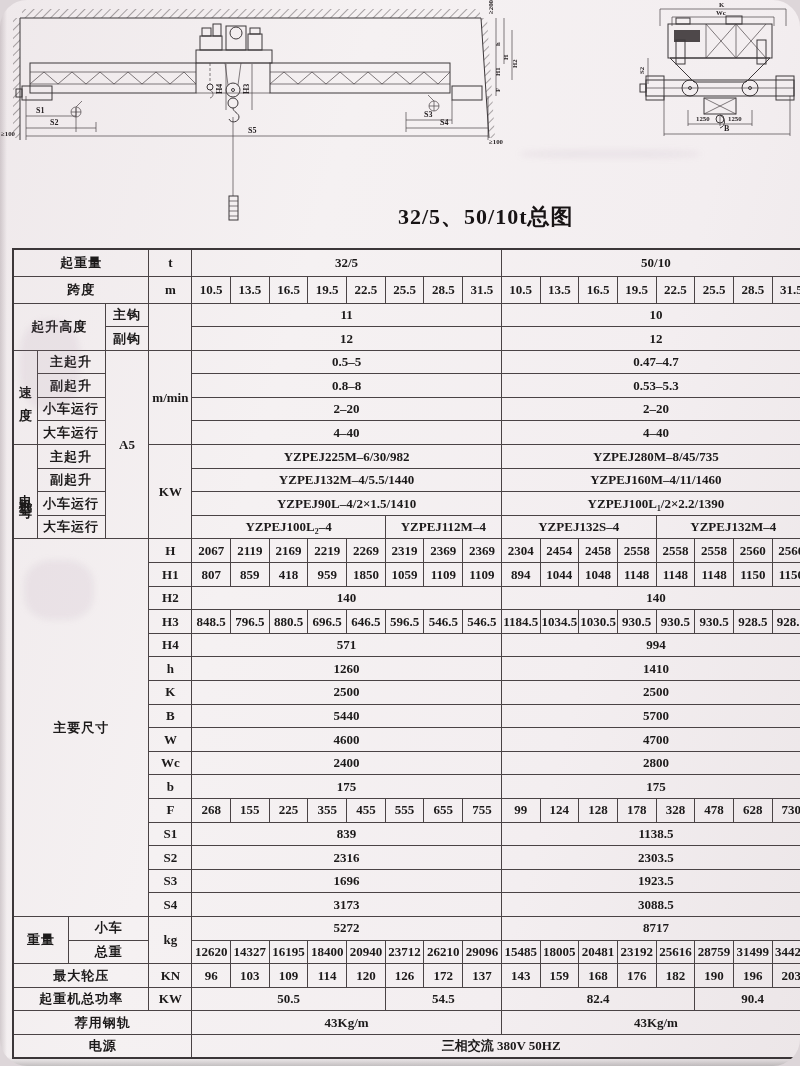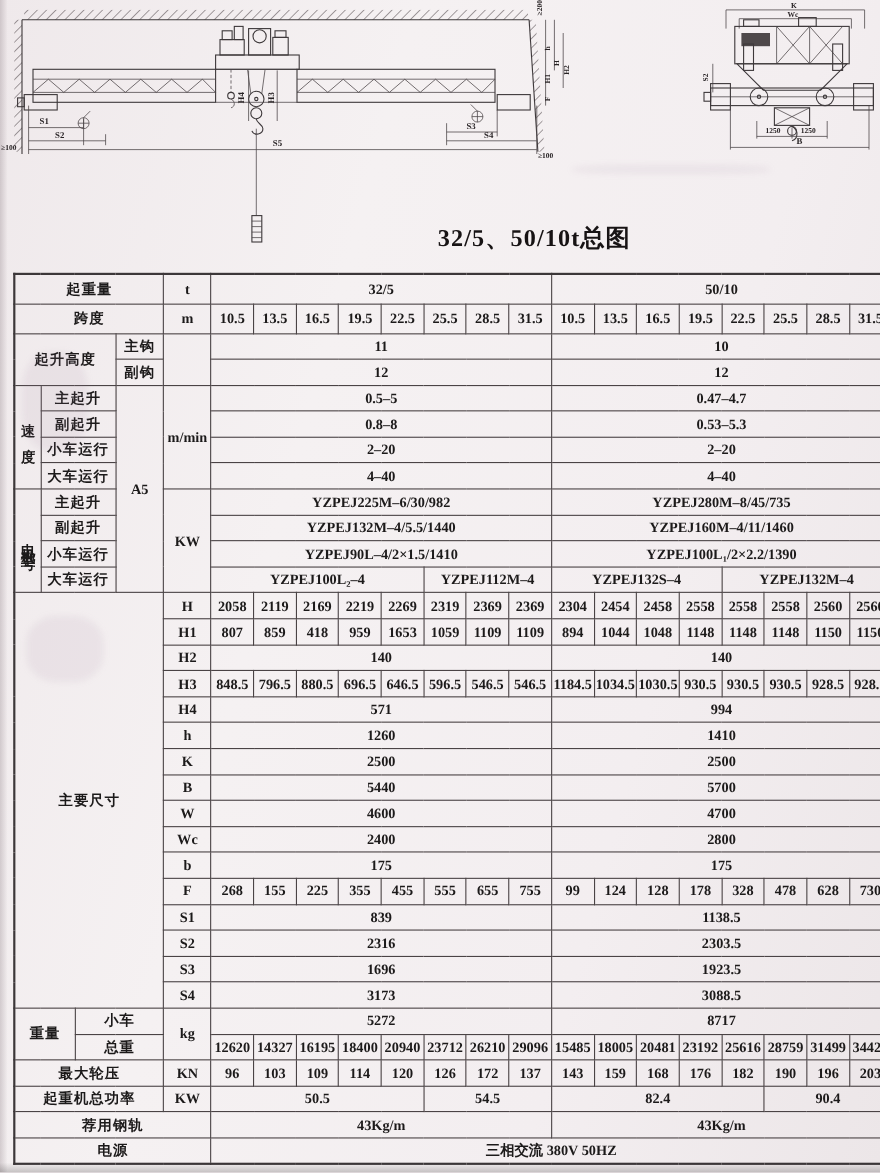--- a/index.html
+++ b/index.html
@@ -1,20 +1,21 @@
 <!DOCTYPE html>
 <html><head>
 <meta charset="utf-8">
 <style>
   html,body{margin:0;padding:0;background:#ddd6d9;}
   .page{
     position:relative;width:800px;height:1066px;overflow:hidden;
     background:linear-gradient(105deg,#efe9eb 0%,#f5f1f2 35%,#f3eef0 70%,#ece6e8 100%);
     font-family:"Liberation Serif","DejaVu Serif","DejaVu Sans",serif;
     color:#1c1a1a;
+    border-radius:27px;
   }
   
   table.spec{
     position:absolute;left:12px;top:248px;width:800px;
     border-collapse:collapse;table-layout:fixed;
     border:2px solid #3c3739;
   }
   table.spec td{
     border:1.3px solid #4a4345;
     text-align:center;vertical-align:middle;
@@ -310,21 +311,21 @@
         <tr>
           <td colspan="2" class="lab">大车运行</td>
           <td colspan="5" class="val">YZPEJ100L₂–4</td>
           <td colspan="3" class="val">YZPEJ112M–4</td>
           <td colspan="4" class="val">YZPEJ132S–4</td>
           <td colspan="4" class="val">YZPEJ132M–4</td>
         </tr>
         <tr>
           <td colspan="4" rowspan="16" class="lab">主要尺寸</td>
           <td class="unit">H</td>
-          <td class="val">2058</td>
+          <td class="val">2067</td>
           <td class="val">2119</td>
           <td class="val">2169</td>
           <td class="val">2219</td>
           <td class="val">2269</td>
           <td class="val">2319</td>
           <td class="val">2369</td>
           <td class="val">2369</td>
           <td class="val">2304</td>
           <td class="val">2454</td>
           <td class="val">2458</td>
@@ -333,21 +334,21 @@
           <td class="val">2558</td>
           <td class="val">2560</td>
           <td class="val">2560</td>
         </tr>
         <tr>
           <td class="unit">H1</td>
           <td class="val">807</td>
           <td class="val">859</td>
           <td class="val">418</td>
           <td class="val">959</td>
-          <td class="val">1653</td>
+          <td class="val">1850</td>
           <td class="val">1059</td>
           <td class="val">1109</td>
           <td class="val">1109</td>
           <td class="val">894</td>
           <td class="val">1044</td>
           <td class="val">1048</td>
           <td class="val">1148</td>
           <td class="val">1148</td>
           <td class="val">1148</td>
           <td class="val">1150</td>

